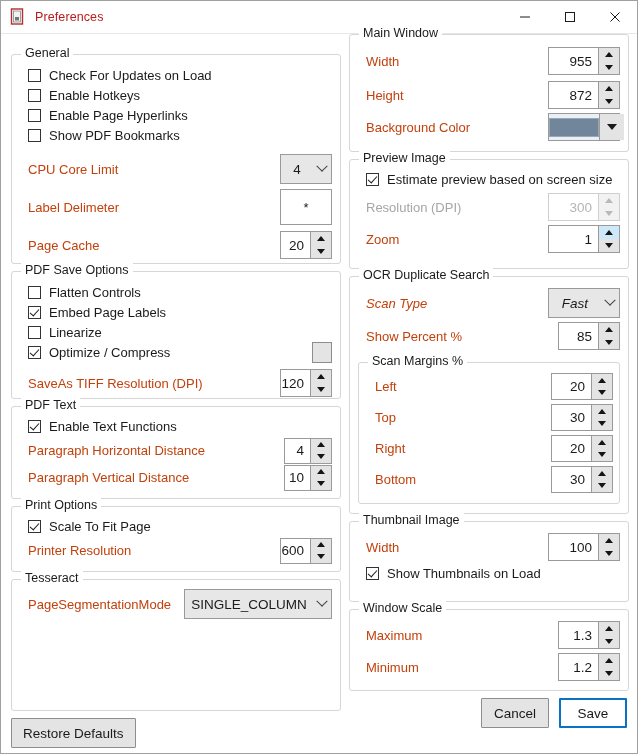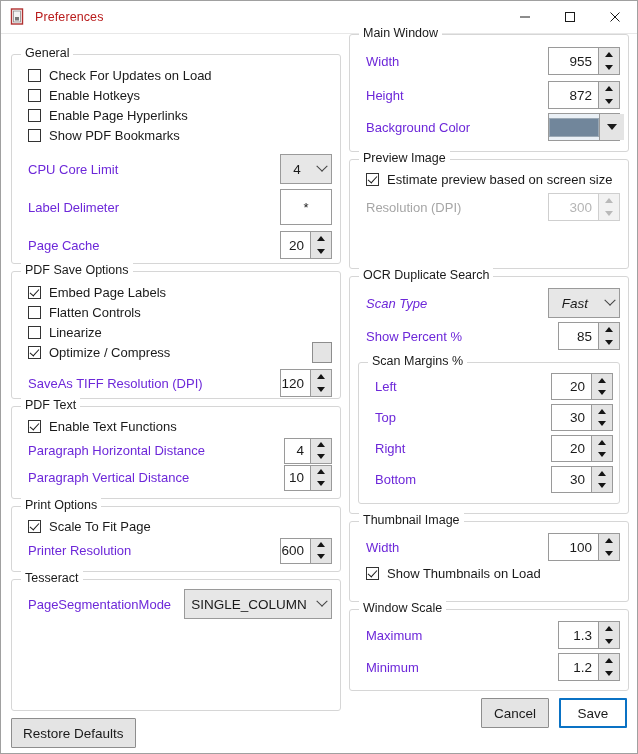--- a/index.html
+++ b/index.html
@@ -130,21 +130,21 @@
   }
 
   
   .fieldrow {
     display: flex;
     align-items: center;
     position: relative;
   }
   .fieldlabel {
     font-size: 13px;
-    color: #6d28d9;
+    color: #c2410c;
     margin-left: 8px;
     white-space: nowrap;
   }
   .fieldlabel.dim { color: #a6a6a6; }
   .spacer { flex: 1 1 auto; }
 
   
   .spin {
     display: flex;
     box-sizing: border-box;
@@ -411,26 +411,26 @@
               </span>
             </div>
           </div>
         </div>
       </div>
 
       <div class="group" style="height:128px;">
         <span class="legend">PDF Save Options</span>
         <div class="group-inner">
           <div class="chkrow">
+            <span class="chk"></span>
+            <span class="chklabel">Flatten Controls</span>
+          </div>
+          <div class="chkrow">
             <span class="chk checked"></span>
             <span class="chklabel">Embed Page Labels</span>
-          </div>
-          <div class="chkrow">
-            <span class="chk"></span>
-            <span class="chklabel">Flatten Controls</span>
           </div>
           <div class="chkrow">
             <span class="chk"></span>
             <span class="chklabel">Linearize</span>
           </div>
           <div class="chkrow">
             <span class="chk checked"></span>
             <span class="chklabel">Optimize / Compress</span>
             <span class="spacer"></span>
             <span class="sqbtn"></span>
@@ -599,20 +599,35 @@
             <span class="chk checked"></span>
             <span class="chklabel">Estimate preview based on screen size</span>
           </div>
           <div class="fieldrow" style="height:32px;margin-top:2px;">
             <span class="fieldlabel dim">Resolution (DPI)</span>
             <span class="spacer"></span>
             <div class="spin dim" style="width:72px;">
               <span class="val">300</span>
               <span class="arrows">
                 <span class="arrowbtn up">
+                    <span class="tri"></span>
+                  </span>
+                <span class="arrowbtn down">
+                    <span class="tri"></span>
+                  </span>
+              </span>
+            </div>
+          </div>
+          <div class="fieldrow" style="height:32px;">
+            <span class="fieldlabel">Zoom</span>
+            <span class="spacer"></span>
+            <div class="spin" style="width:72px;">
+              <span class="val">1</span>
+              <span class="arrows">
+                <span class="arrowbtn up hot">
                     <span class="tri"></span>
                   </span>
                 <span class="arrowbtn down">
                     <span class="tri"></span>
                   </span>
               </span>
             </div>
           </div>
         </div>
       </div>

